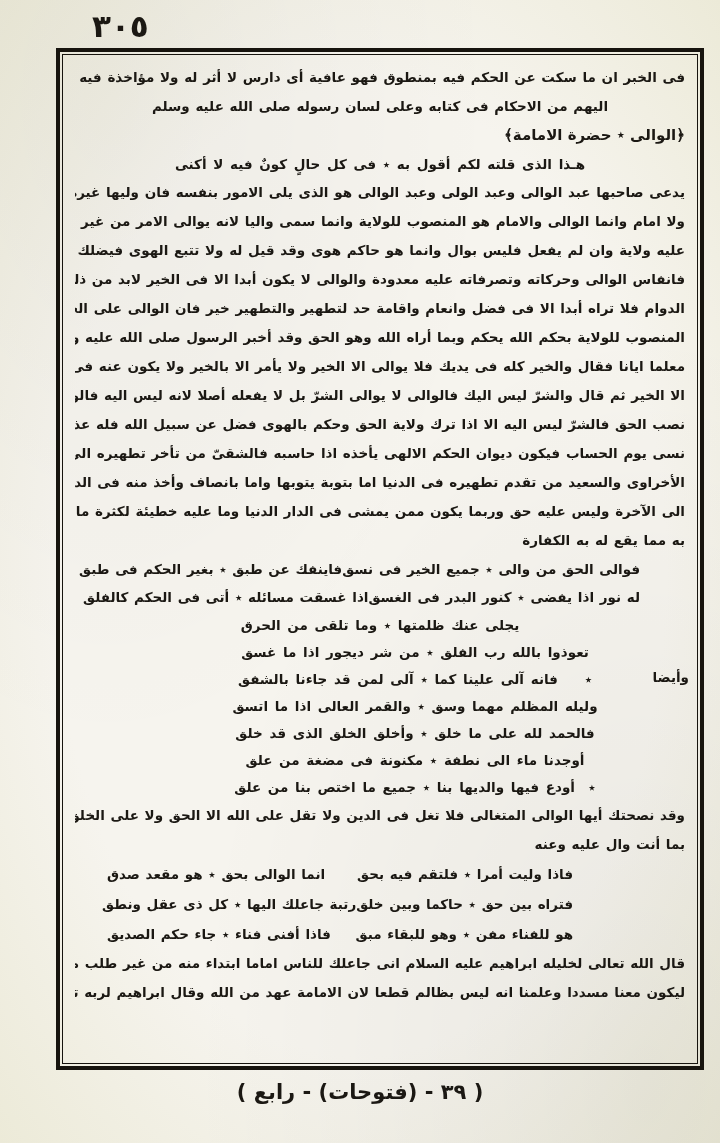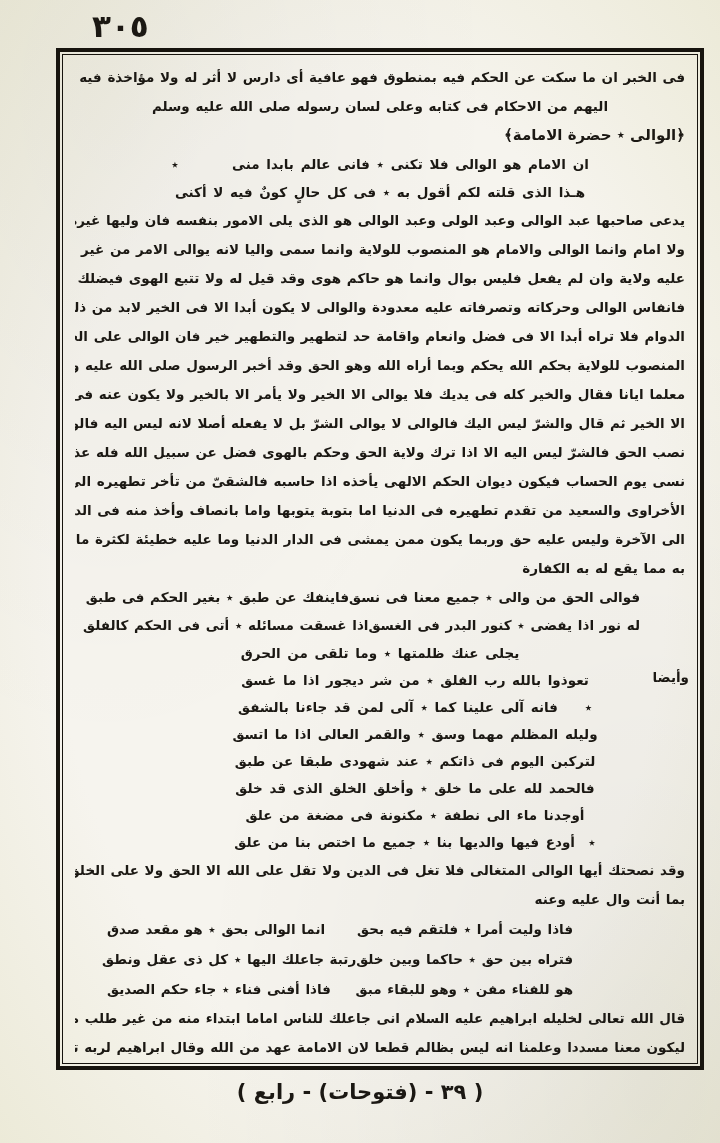--- a/index.html
+++ b/index.html
@@ -72,54 +72,52 @@
   <div class="pagenum">٣٠٥</div>
 
   <div class="frame">
     <div class="inner">
 
       <div class="ln">فى الخبر ان ما سكت عن الحكم فيه بمنطوق فهو عافية أى دارس لا أثر له ولا مؤاخذة فيه  فان الله قد بين للناس ما نزل</div>
       <div class="ln center">اليهم من الاحكام فى كتابه وعلى لسان رسوله صلى الله عليه وسلم</div>
 
       <div class="heading">﴿الوالى ٭ حضرة الامامة﴾</div>
 
-      <div class="pline">ان الامام هو الوالى فلا تكنى ٭ فانى عالم بابدا منى&nbsp;&nbsp;&nbsp;&nbsp;&nbsp;&nbsp;&nbsp;&nbsp;٭</div>
       <div class="pline">هـذا الذى قلته لكم أقول به ٭ فى كل حالٍ كونٌ فيه لا أكنى</div>
 
       <div class="ln">يدعى صاحبها عبد الوالى وعبد الولى وعبد الوالى هو الذى يلى الامور بنفسه فان وليها غيره بامره فليس بوال</div>
       <div class="ln">ولا امام وانما الوالى والامام هو المنصوب للولاية وانما سمى واليا لانه يوالى الامر من غير اهمال لامر ما له</div>
       <div class="ln">عليه ولاية وان لم يفعل فليس بوال وانما هو حاكم هوى وقد قيل له ولا تتبع الهوى فيضلك عن سبيل الله</div>
       <div class="ln">فانفاس الوالى وحركاته وتصرفاته عليه معدودة والوالى لا يكون أبدا الا فى الخير لابد من ذلك فانه موجد على</div>
       <div class="ln">الدوام فلا تراه أبدا الا فى فضل وانعام واقامة حد لتطهير والتطهير خير فان الوالى على الحقيقة هو الله فان</div>
       <div class="ln">المنصوب للولاية بحكم الله يحكم وبما أراه الله وهو الحق وقد أخبر الرسول صلى الله عليه وسلم فى دعائه</div>
       <div class="ln">معلما ايانا فقال والخير كله فى يديك فلا يوالى الا الخير ولا يأمر الا بالخير ولا يكون عنه فى العقوبة والمثوبة</div>
       <div class="ln">الا الخير ثم قال والشرّ ليس اليك فالوالى لا يوالى الشرّ بل لا يفعله أصلا لانه ليس اليه فالوالى اذا كان من</div>
       <div class="ln">نصب الحق فالشرّ ليس اليه الا اذا ترك ولاية الحق وحكم بالهوى فضل عن سبيل الله فله عذاب شديد بما</div>
       <div class="ln">نسى يوم الحساب فيكون ديوان الحكم الالهى يأخذه اذا حاسبه فالشقىّ من تأخر تطهيره الى ذلك المقام</div>
       <div class="ln">الأخراوى والسعيد من تقدم تطهيره فى الدنيا اما بتوبة يتوبها واما بانصاف وأخذ منه فى الدنيا حتى ينقلب الى</div>
       <div class="ln">الى الآخرة وليس عليه حق وربما يكون ممن يمشى فى الدار الدنيا وما عليه خطيئة لكثرة ما يبتليه الله</div>
       <div class="ln end">به مما يقع له به الكفارة</div>
 
       <div class="vrow pa">
-        <span>فوالى الحق من والى ٭ جميع معنا فى نسق</span>
+        <span>فوالى الحق من والى ٭ جميع الخير فى نسق</span>
         <span>فاينفك عن طبق ٭ بغير الحكم فى طبق</span>
       </div>
       <div class="vrow pa">
         <span>له نور اذا يفضى ٭ كنور البدر فى الغسق</span>
         <span>اذا غسقت مسائله ٭ أتى فى الحكم كالفلق</span>
       </div>
       <div class="pline">يجلى عنك ظلمتها ٭ وما تلقى من الحرق</div>
 
       <div class="also">وأيضا</div>
 
       <div class="poemB">
         <div class="pline">تعوذوا بالله رب الفلق ٭ من شر ديجور اذا ما غسق</div>
         <div class="pline">٭&nbsp;&nbsp;&nbsp;&nbsp;فانه آلى علينا كما ٭ آلى لمن قد جاءنا بالشفق</div>
         <div class="pline">وليله المظلم مهما وسق ٭ والقمر العالى اذا ما اتسق</div>
-        <div class="pline">لتركبن اليوم فى ذاتكم ٭ عند شهودى طبقا عن طبق</div>
         <div class="pline">فالحمد لله على ما خلق ٭ وأخلق الخلق الذى قد خلق</div>
         <div class="pline">أوجدنا ماء الى نطفة ٭ مكنونة فى مضغة من علق</div>
         <div class="pline">٭&nbsp;&nbsp;أودع فيها والديها بنا ٭ جميع ما اختص بنا من علق</div>
       </div>
 
       <div class="ln">وقد نصحتك أيها الوالى المتغالى فلا تغل فى الدين ولا تقل على الله الا الحق ولا على الخلق الا الحق فانك المطلوب</div>
       <div class="ln end">بما أنت وال عليه وعنه</div>
 
       <div class="vrow pc">
         <span>فاذا وليت أمرا ٭ فلتقم فيه بحق</span>

